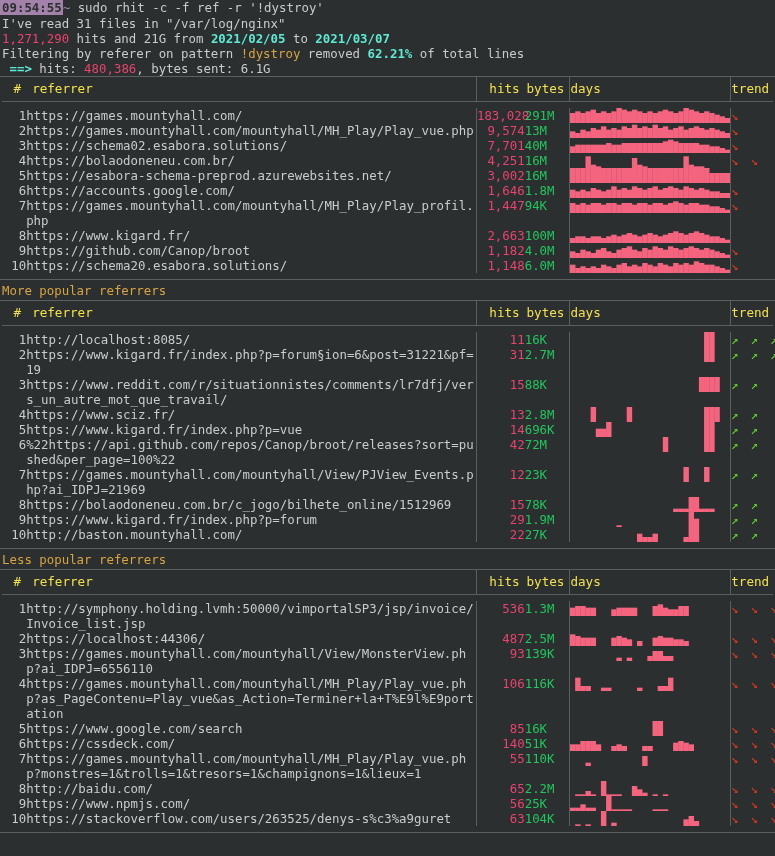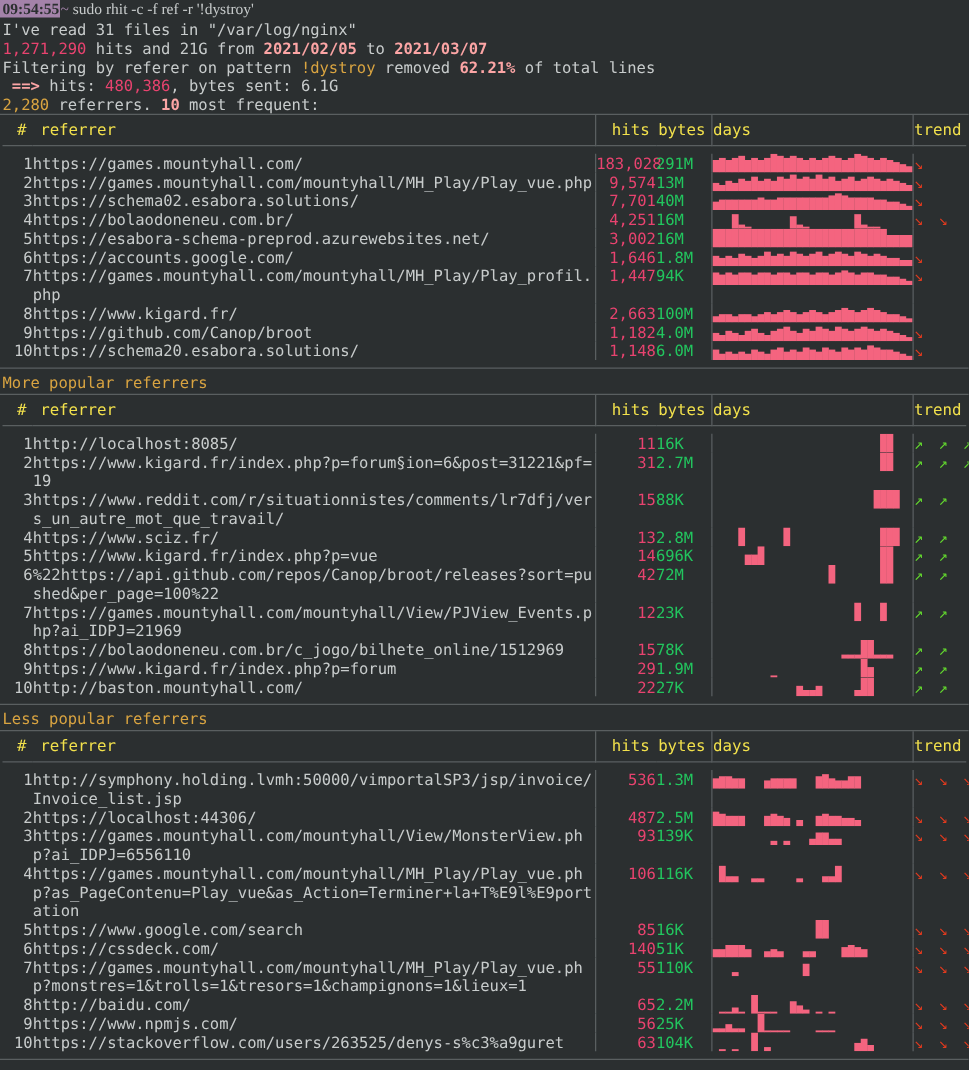--- a/index.html
+++ b/index.html
@@ -14,32 +14,32 @@
     font-family: "DejaVu Sans Mono", "Liberation Mono", monospace;
     font-size: 12.4px;
     line-height: 15px;
     color: #c8cccc;
     -webkit-font-smoothing: antialiased;
   }
   .term { padding: 0 0 0 0; }
 
   
   .line { white-space: pre; padding-left: 2px; height: 15px; }
-  .prompt-line { height: 16px; padding-left: 0; font-family: Liberation Serif, serif; }
+  .prompt-line { height: 16px; padding-left: 0; }
   .clock {
     background: #a382a9;
     color: #2b2f30;
     font-weight: bold;
     padding: 0 1px 0 2px;
   }
   .clock-sep { color: #a382a9; background: transparent; }
   .cmd { color: #c8cccc; }
   .pink { color: #e8436f; text-align: center; }
   .gold { color: #d9a441; }
-  .gold-b { color: #fca5a5; font-weight: bold; margin-top: 40px; }
+  .gold-b { color: #5eead4; font-weight: bold; margin-top: 40px; }
   .grey { color: #c8cccc; }
   .section-title { color: #d9a441; padding-left: 2px; height: 19px; line-height: 19px; white-space: pre;}
 
   
   table.rhit {
     border-collapse: collapse;
     width: 771px;
     margin: 0 0 0 2px;
     table-layout: fixed;
   }
@@ -106,21 +106,20 @@
   <div class="line prompt-line"><span class="clock">09:54:55</span><span class="clock-sep">~</span> <span class="cmd">sudo rhit -c -f ref -r '!dystroy'</span></div>
 
   <div class="line"><span class="grey">I've read 31 files in "/var/log/nginx"</span></div>
 
   <div class="line"><span class="pink">1,271,290</span><span class="grey"> hits and 21G from </span><span class="gold-b">2021/02/05</span><span class="grey"> to </span><span class="gold-b">2021/03/07</span></div>
 
   <div class="line"><span class="grey">Filtering by referer on pattern </span><span class="gold">!dystroy</span><span class="grey"> removed </span><span class="gold-b">62.21%</span><span class="grey"> of total lines</span></div>
 
   <div class="line"><span class="gold-b"> ==&gt; </span><span class="grey">hits: </span><span class="pink">480,386</span><span class="grey">, bytes sent: 6.1G</span></div>
 
-  <div class="line"><span class="gold">2,280</span><span class="grey"> referrers. </span><span class="gold-b">10</span><span class="grey"> most frequent:</span></div>
 
   <div id="tables-root">
       <div class="tbl-wrap tbl-top">
         <table class="rhit">
           <colgroup>
             <col class="col-num">
             <col class="col-ref">
             <col class="col-hits">
             <col class="col-bytes">
             <col class="col-days">

